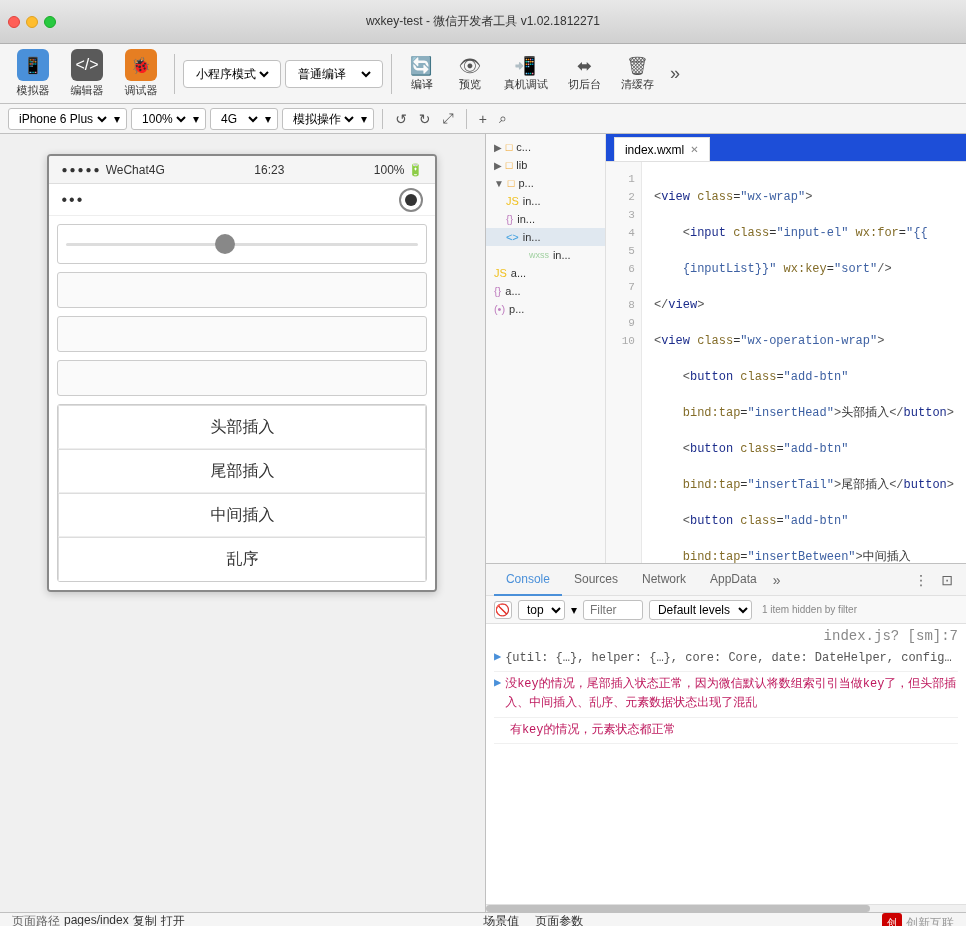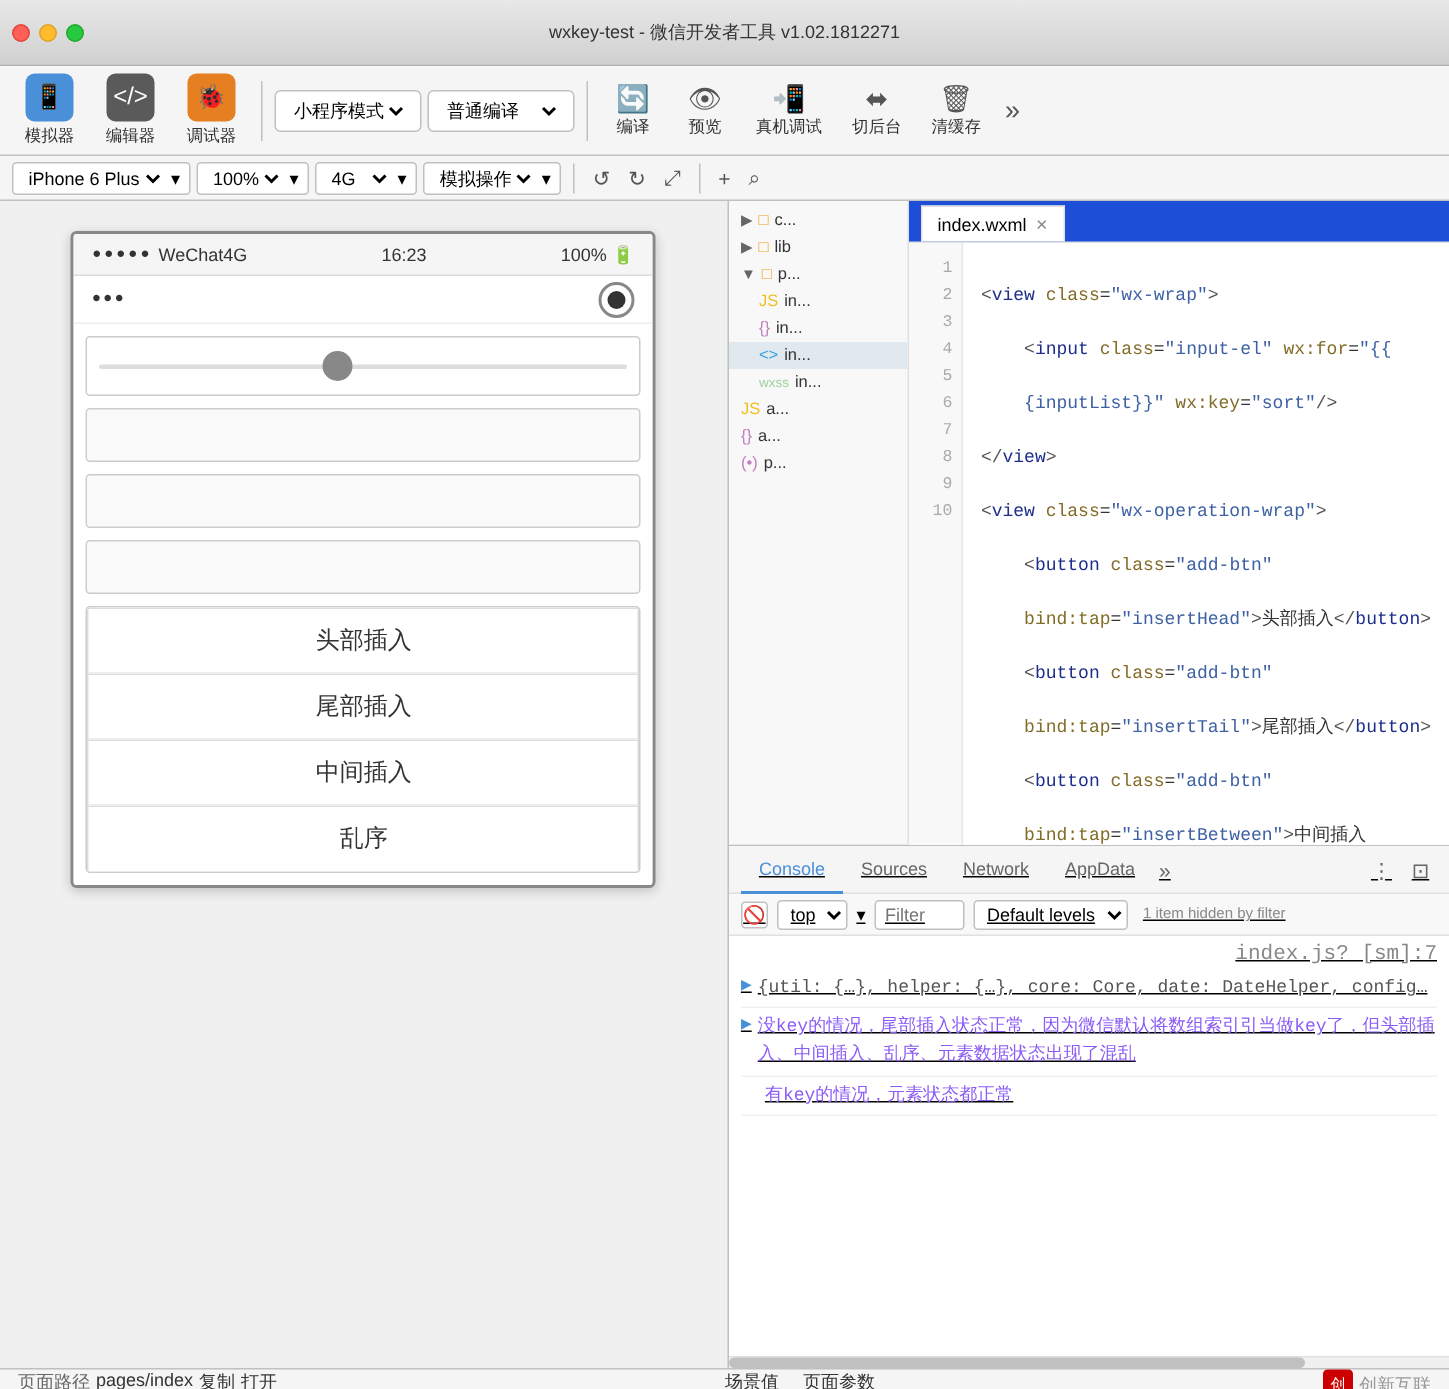--- a/index.html
+++ b/index.html
@@ -275,21 +275,21 @@
       overflow: hidden;
       text-overflow: ellipsis;
     }
     .tree-item.selected { background: #e0e8f0; }
     .tree-arrow { margin-right: 4px; font-size: 10px; color: #666; }
     .tree-icon { margin-right: 4px; font-size: 11px; }
     .tree-icon-folder { color: #f0a020; }
     .tree-icon-js { color: #f0c020; }
     .tree-icon-json { color: #c080c0; }
     .tree-icon-wxml { color: #40a0e0; }
-    .tree-icon-wxss { color: #a0d0a0; }
+    .tree-icon-wxss { color: #a0d0a0; margin-left: 23px; }
     .tree-label { font-size: 11px; }
 
     
     #code-view {
       flex: 1;
       background: white;
       overflow: auto;
     }
     #editor-tabs {
       height: 28px;
@@ -337,21 +337,20 @@
     .str { color: #3e61a3; }
     .tag { color: #1c2d8c; }
     .punct { color: #555; }
 
     
     #console-panel {
       flex: 1;
       display: flex;
       flex-direction: column;
       background: white;
-      text-decoration: underline;
     }
     #console-tabs {
       height: 32px;
       background: #f5f5f5;
       border-bottom: 1px solid #e0e0e0;
       display: flex;
       align-items: center;
       padding: 0 8px;
       gap: 0;
     }
@@ -427,21 +426,21 @@
       margin-bottom: 2px;
     }
     .console-entry {
       display: flex;
       padding: 3px 0;
       border-bottom: 1px solid #f0f0f0;
       gap: 4px;
     }
     .console-arrow { color: #4a90d9; font-size: 12px; cursor: pointer; }
     .console-text { color: #333; font-size: 12px; line-height: 1.6; flex: 1; }
-    .console-text-normal { color: #8b5cf6; }
+    .console-text-normal { color: #be185d; }
     .console-text-info { color: #555; }
 
     #console-scrollbar {
       height: 8px;
       background: #f0f0f0;
       border-top: 1px solid #e0e0e0;
       position: relative;
     }
     .scrollbar-thumb {
       height: 100%;

